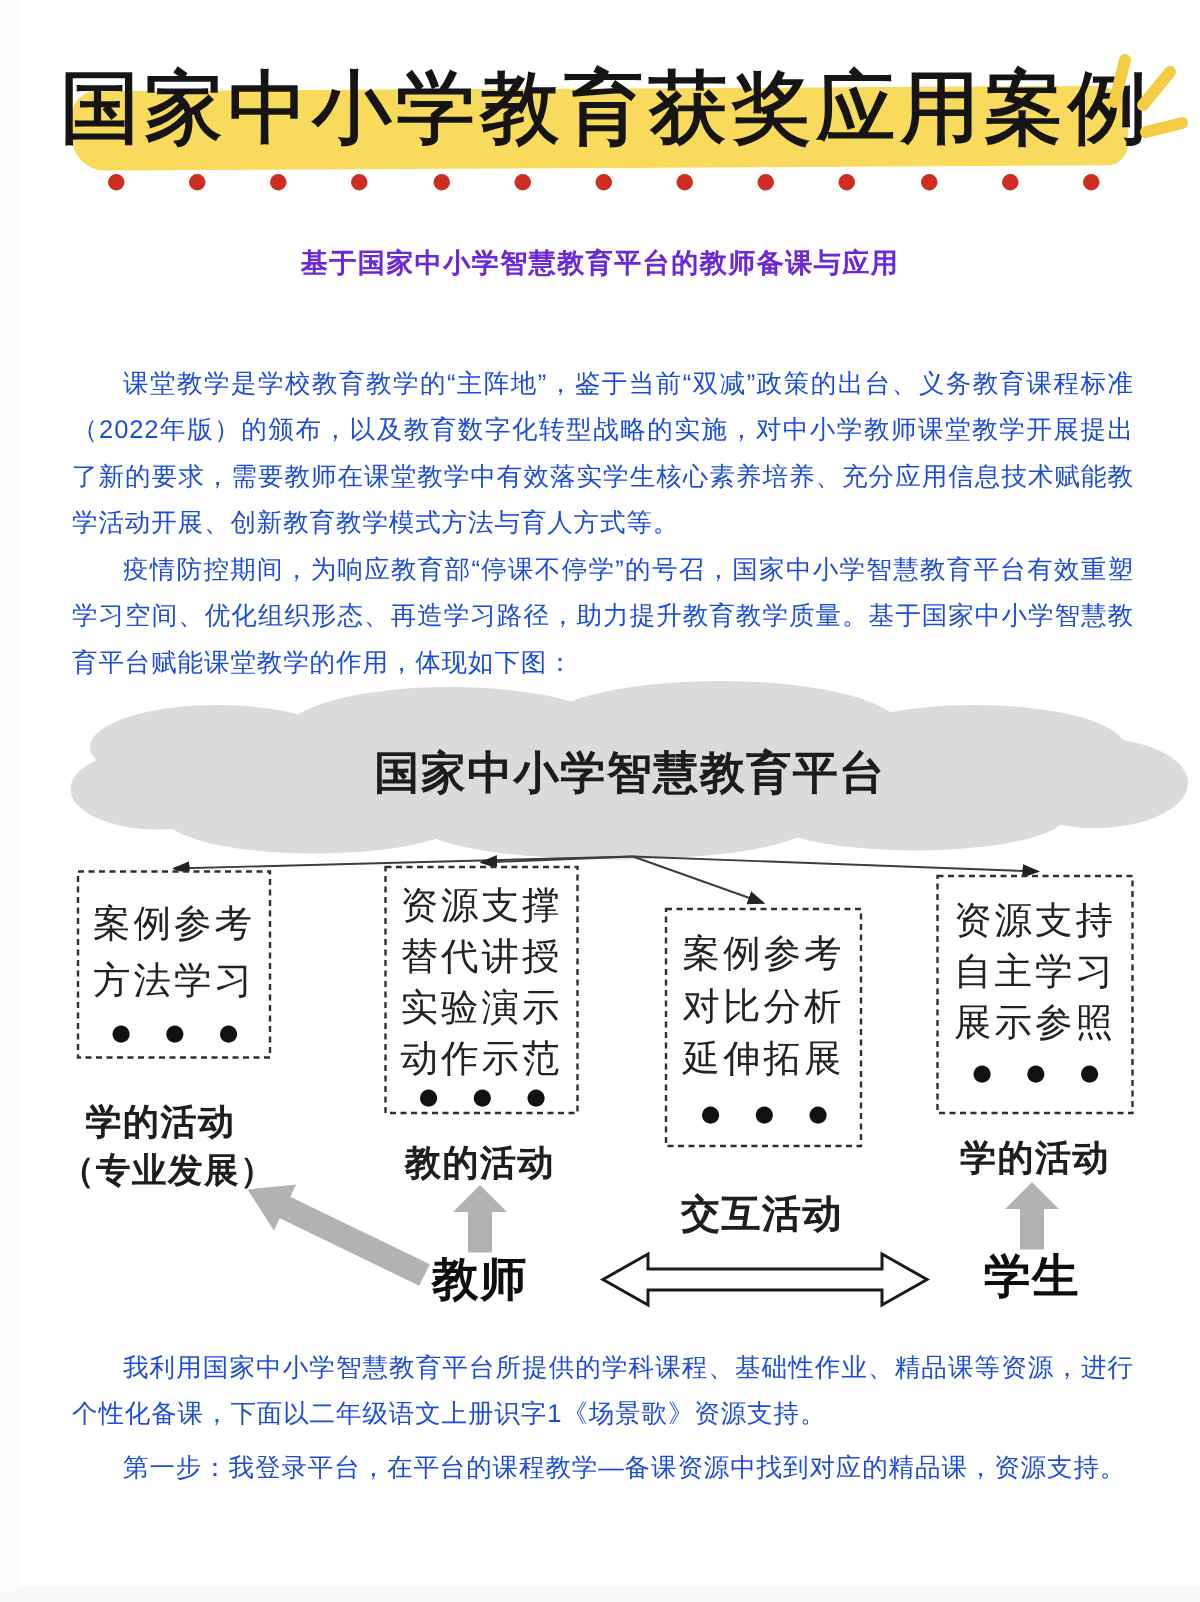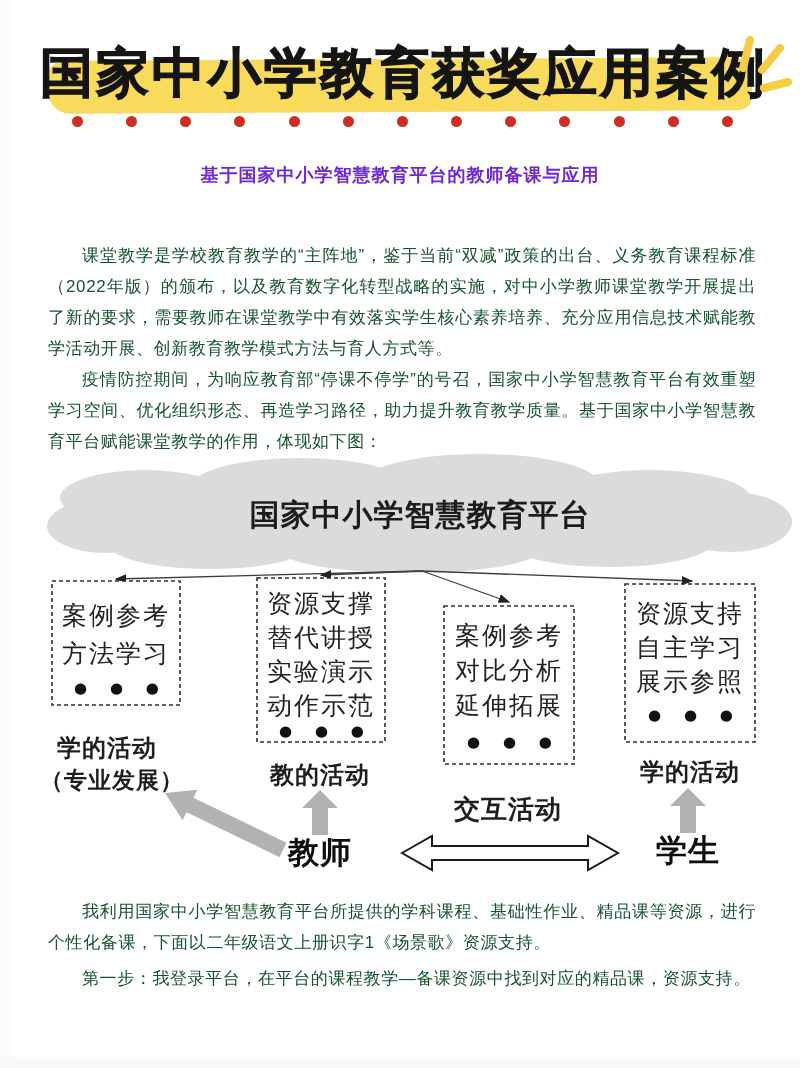--- a/index.html
+++ b/index.html
@@ -9,41 +9,41 @@
   .edge-left  { position:absolute; left:0; top:0; width:12px; height:100%; background:#fcfcfc; }
   .edge-bottom{ position:absolute; left:0; bottom:0; width:100%; height:11px; background:#f9f9f9; }
 
   
   .yellow-highlight{
     position:absolute; left:48px; top:59px; width:704px; height:53px;
     background:#F8DB5C; border-radius:16px 20px 14px 22px; transform:rotate(-0.3deg);
   }
   .page-title{
     position:absolute; left:40px; top:38px; width:720px; height:70px;
-    font-size:53px; font-weight:700; color:#151515; text-align:center;
+    font-size:53px; font-weight:400; color:#151515; text-align:center;
     letter-spacing:3px; line-height:70px; white-space:nowrap;
     -webkit-text-stroke:1.2px #151515;
   }
   .sparkle-svg{ position:absolute; left:730px; top:30px; }
   .red-dots{
     position:absolute; left:72px; top:116px; width:661px; height:11px;
     display:flex; justify-content:space-between;
   }
   .red-dots i{ width:11px; height:11px; border-radius:50%; background:#CE2E21; }
 
   .subtitle{
     position:absolute; left:0; top:163px; width:800px; text-align:center;
     font-size:18px; font-weight:bold; color:#6d28d9; letter-spacing:1px;
   }
 
   
   .para{
     position:absolute; left:48px; width:708px;
     font-size:17px; line-height:31px; letter-spacing:0.6px;
-    text-align:justify; text-indent:2em; color:#14532d;
+    text-align:justify; text-indent:2em; color:#1d4ed8;
   }
   .p1{ top:240px; } .p2{ top:364px; } .p3{ top:896px; } .p4{ top:963px; }
 
   
   .diagram{ position:absolute; left:0; top:450px; }
   .cloud-part{ fill:#DBDBDB; }
   .cloud-text{ font-family:"Liberation Sans","DejaVu Sans",sans-serif; font-size:30px; font-weight:bold; fill:#1c1c1c; letter-spacing:1px; }
   .fan-line{ stroke:#3d3d3d; stroke-width:1.3; fill:none; }
   .dash-box{ fill:#ffffff; stroke:#2f2f2f; stroke-width:1.6; stroke-dasharray:4 3; }
   .box-text{ font-family:"DejaVu Serif","Liberation Serif",serif; font-size:25px; fill:#232323; letter-spacing:2px; }

